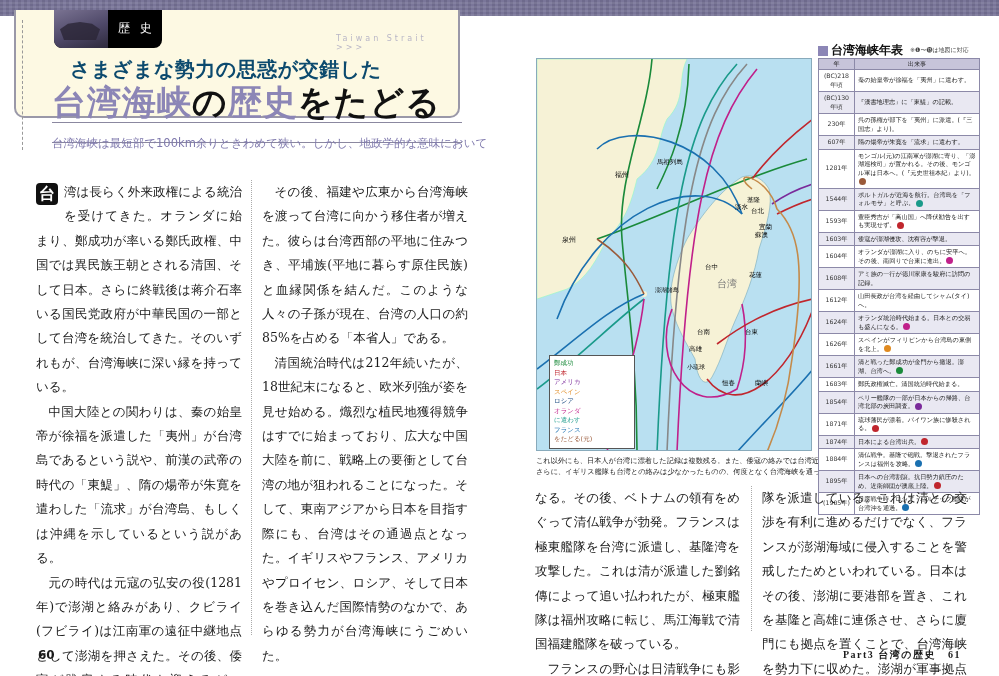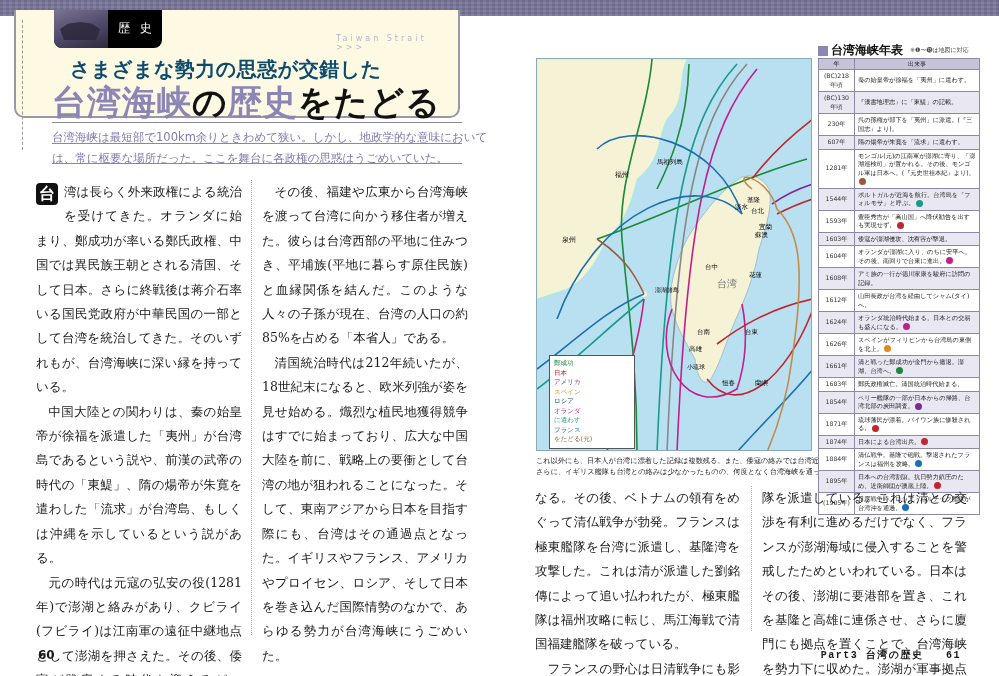--- a/index.html
+++ b/index.html
@@ -24,38 +24,38 @@
     font-size: 12px; letter-spacing: 3px; }
   .strait-label { position: absolute; left: 320px; top: 24px; font-family: "DejaVu Sans", sans-serif;
     font-size: 8px; letter-spacing: 3px; color: #b8b6c6; }
   .kicker { position: absolute; left: 38px; top: 46px; font-family: "DejaVu Sans", sans-serif;
     font-weight: bold; font-size: 20px; color: #0c4a6e; letter-spacing: 0.5px; margin-left: 16px; }
   .headline { position: absolute; left: 36px; top: 70px; font-family: "DejaVu Sans", sans-serif;
     font-weight: bold; font-size: 34px; letter-spacing: 1px; color: #111; }
   .headline .hl { color: #8c86b6; }
   .lede { position: absolute; left: 36px; top: 112px; width: 410px; font-family: "DejaVu Sans", sans-serif;
     font-size: 11.5px; color: #7f79ad; line-height: 20px; }
-  .lede-line { border-top: 1px solid #8b88a0; padding-top: 4px; height: 21px; white-space: nowrap; }
+  .lede-line { border-top: 1px solid #8b88a0; padding-top: 10px; height: 21px; white-space: nowrap; }
   .lede-line:last-child { border-bottom: 1px solid #8b88a0; }
 
   .body-col { position: absolute; font-size: 12.5px; line-height: 24.4px; text-align: justify; }
   .col1 { left: 36px; top: 180px; width: 206px; }
   .col2 { left: 262px; top: 180px; width: 206px; }
   .col3 { left: 535px; top: 486px; width: 205px; }
   .col4 { left: 762px; top: 486px; width: 205px; }
   .col-rule { position: absolute; border-left: 1px dotted #aaa; }
   .dropcap { float: left; width: 22px; height: 22px; margin: 3px 6px 0 0; background: #111; color: #fff;
     font-family: "DejaVu Sans", sans-serif; font-weight: bold; font-size: 16px; line-height: 22px;
     text-align: center; border-radius: 4px; }
   .para { text-indent: 1em; }
   .para.first { text-indent: 0; }
 
   .pageno-left { position: absolute; left: 38px; top: 648px; font-family: "DejaVu Sans", sans-serif;
     font-size: 12px; font-weight: bold; }
-  .footer-right { position: absolute; right: 38px; top: 648px; font-family: Liberation Mono, monospace;
+  .footer-right { position: absolute; right: 38px; top: 648px; font-family: Liberation Serif, serif;
     font-size: 10px; font-weight: bold; letter-spacing: 1.5px; }
 
   .section-title { position: absolute; font-family: "DejaVu Sans", sans-serif; font-weight: bold;
     font-size: 12px; color: #111; display: flex; align-items: center; gap: 3px; }
   .sq { display: inline-block; width: 10px; height: 10px; background: #8c86b6; }
   .map { position: absolute; left: 536px; top: 58px; width: 276px; height: 393px;
     background: #b9e0f1; border: 1px solid #8ab; overflow: hidden; }
   .map svg { position: absolute; left: 0; top: 0; }
   .legend { position: absolute; left: 12px; top: 296px; width: 86px; background: #fff; border: 1px solid #555;
     padding: 3px 4px; font-family: "DejaVu Sans", sans-serif; font-size: 6.5px; line-height: 9.5px; }
@@ -81,21 +81,20 @@
 <div class="header-box">
   <div class="cat-tab">
     <div class="cat-photo"></div>
     <span class="cat-label">歴 史</span>
   </div>
   <span class="strait-label">Taiwan Strait &gt;&gt;&gt;</span>
   <div class="kicker">さまざまな勢力の思惑が交錯した</div>
   <div class="headline"><span class="hl">台湾海峡</span><span>の</span><span class="hl">歴史</span><span>をたどる</span></div>
   <div class="lede">
     <div class="lede-line">台湾海峡は最短部で100km余りときわめて狭い。しかし、地政学的な意味において</div>
-    <div class="lede-line">は、常に枢要な場所だった。ここを舞台に各政権の思惑はうごめいていた。</div>
   </div>
 </div>
 <div class="header-dash"></div>
 
 <div class="body-col col1">
   <p class="para first"><span class="dropcap">台</span><span>湾は長らく外来政権による統治を受けてきた。オランダに始まり、鄭成功が率いる鄭氏政権、中国では異民族王朝とされる清国、そして日本。さらに終戦後は蒋介石率いる国民党政府が中華民国の一部として台湾を統治してきた。そのいずれもが、台湾海峡に深い縁を持っている。</span></p>
   <p class="para">中国大陸との関わりは、秦の始皇帝が徐福を派遣した「夷州」が台湾島であるという説や、前漢の武帝の時代の「東鯷」、隋の煬帝が朱寛を遣わした「流求」が台湾島、もしくは沖縄を示しているという説がある。</p>
   <p class="para">元の時代は元寇の弘安の役(1281年)で澎湖と絡みがあり、クビライ(フビライ)は江南軍の遠征中継地点として澎湖を押さえた。その後、倭寇が跋扈する時代を迎えるが、1593年には豊臣秀吉が原田孫七郎に服属を促す内容の書を持たせ、「高山国」(台湾)に派遣するも、渡すべき相手が見つからずに戻るという一幕があった。</p>
 
 </div>

